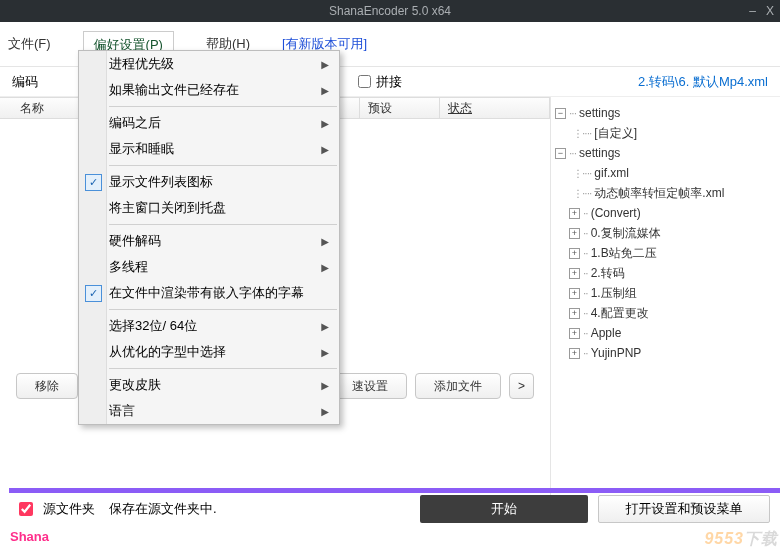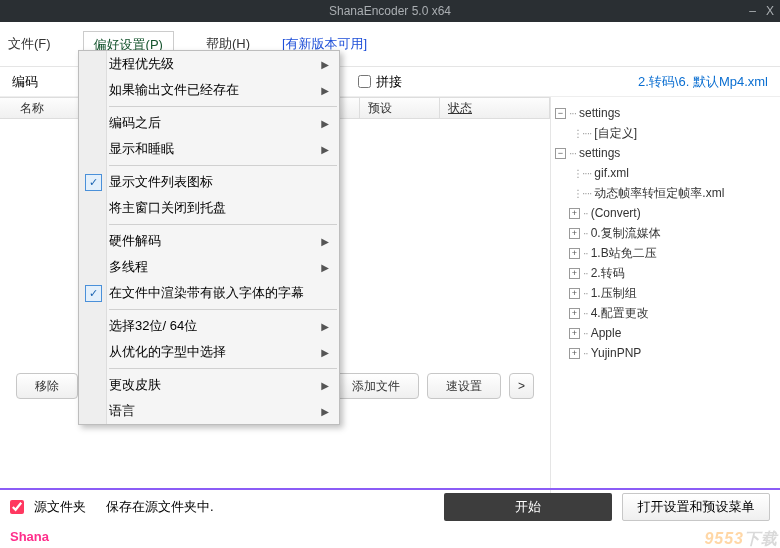--- a/index.html
+++ b/index.html
@@ -41,24 +41,24 @@
   .dm-item { height:26px; display:flex; align-items:center; padding:0 10px 0 30px; position:relative; cursor:default; }
   .dm-item .arrow { margin-left:auto; font-size:10px; color:#555; }
   .dm-sep { height:1px; background:#d0d0d0; margin:3px 2px 3px 30px; }
   .dm-check { position:absolute; left:6px; width:17px; height:17px; border:1px solid #4a90d9; background:#e4f0fb; display:flex; align-items:center; justify-content:center; color:#1a63b0; font-size:11px; }
   .dm-gutter { position:absolute; left:0; top:0; bottom:0; width:28px; background:#eee; border-right:1px solid #ddd; z-index:-1; }
   
   .tree-item { display:flex; align-items:center; height:20px; gap:3px; white-space:nowrap; color:#333; }
   .tb { width:11px; height:11px; border:1px solid #9a9a9a; display:inline-flex; align-items:center; justify-content:center; font-size:9px; line-height:1; color:#555; background:#fff; }
   .dots { color:#999; letter-spacing:-1px; font-size:10px; }
   
-  .footer { position:absolute; left:0; right:0; bottom:24px; height:36px; border-top:2px solid #8b5cf6; display:flex; align-items:center; font-size:13px; padding:12px 10px; gap:10px; }
+  .footer { position:absolute; left:9px; right:0; bottom:24px; height:36px; border-top:5px solid #8b5cf6; display:flex; align-items:center; font-size:13px; padding:12px 10px; gap:10px; }
   .footer .chk { width:14px; height:14px; accent-color:#ff3860; }
   .start-btn { width:168px; height:28px; background:#3d3d3d; color:#fff; display:flex; align-items:center; justify-content:center; border-radius:2px; margin-left:auto; }
-  .open-btn { width:148px; height:28px; border:1px solid #c7c7c7; display:flex; align-items:center; justify-content:center; border-radius:2px; background:linear-gradient(#fff,#efefef); }
+  .open-btn { width:172px; height:28px; border:1px solid #c7c7c7; display:flex; align-items:center; justify-content:center; border-radius:2px; background:linear-gradient(#fff,#efefef); }
   
   .status-bar { position:absolute; left:0; right:0; bottom:0; height:24px; display:flex; align-items:center; padding:0 10px; font-size:13px; }
   .brand { color:#ff2e8b; font-weight:bold; }
   .watermark { position:absolute; right:2px; bottom:-2px; font-size:16px; font-weight:bold; font-style:italic; color:rgba(0,0,0,0.15); letter-spacing:1px; }
   .watermark b { color:rgba(255,140,0,0.35); }
 </style>
 </head>
 <body>
 
 <div class="title-bar">
@@ -89,22 +89,22 @@
   <div class="left-panel">
     <div class="list-header">
       <div class="col-name">名称</div>
       <div class="col-preset">预设</div>
       <div class="col-status">状态</div>
     </div>
     <div class="list-body"></div>
     <div class="bottom-buttons">
       <div class="btn">移除</div>
       <div class="bb-right">
+        <div class="btn">速设置</div>
         <div class="btn">添加文件</div>
-        <div class="btn">速设置</div>
         <div class="btn sq">&gt;</div>
       </div>
     </div>
   </div>
 
   <div class="right-panel">
     <div class="tree-item">
         <span class="tb">−</span>
         <span class="dots">···</span>
         <span>settings</span>
@@ -227,21 +227,21 @@
       <div class="dm-item">
         <span>语言</span>
         <span class="arrow">▶</span>
       </div>
     </div>
 </div>
 
 <div class="footer">
   <input type="checkbox" class="chk" checked="" style="">
   <span>源文件夹</span>
-  <span style="margin-left:10px;text-align:center;">保存在源文件夹中.</span>
+  <span style="margin-left:4px;text-align:center;">保存在源文件夹中.</span>
   <div class="start-btn">开始</div>
   <div class="open-btn">打开设置和预设菜单</div>
 </div>
 
 <div class="status-bar">
   <span class="brand">Shana</span>
 </div>
 
 <div class="watermark">
   <b>9553</b><span>下载</span>

